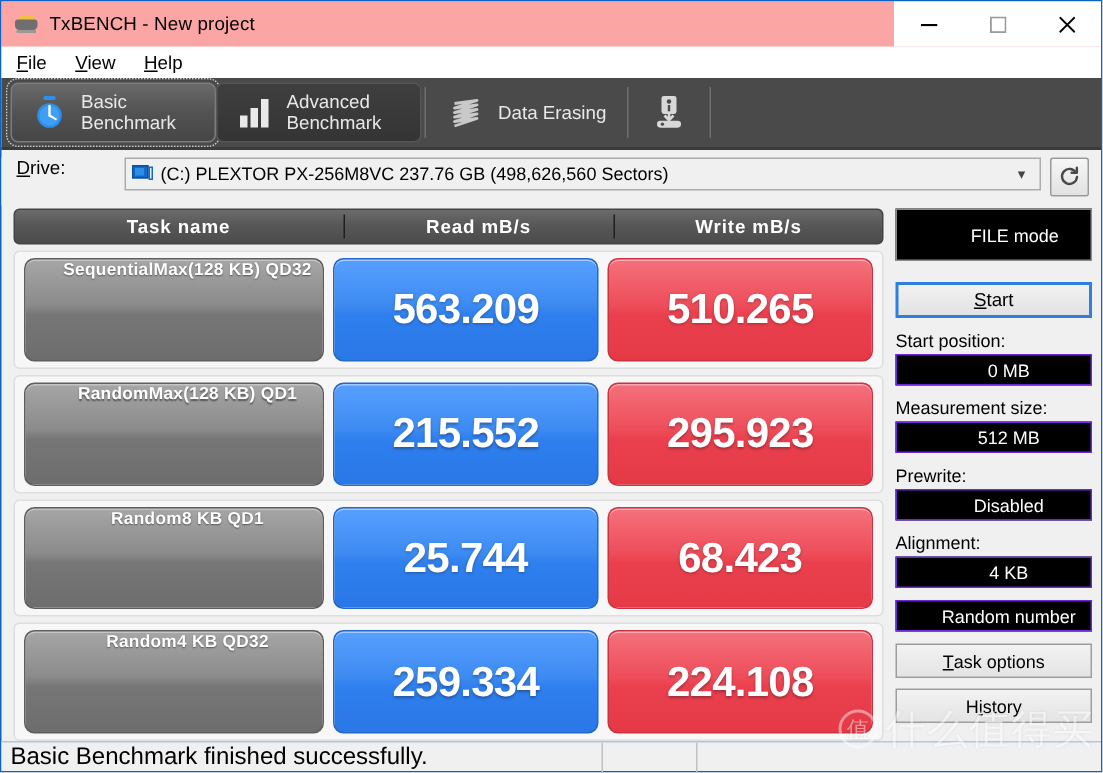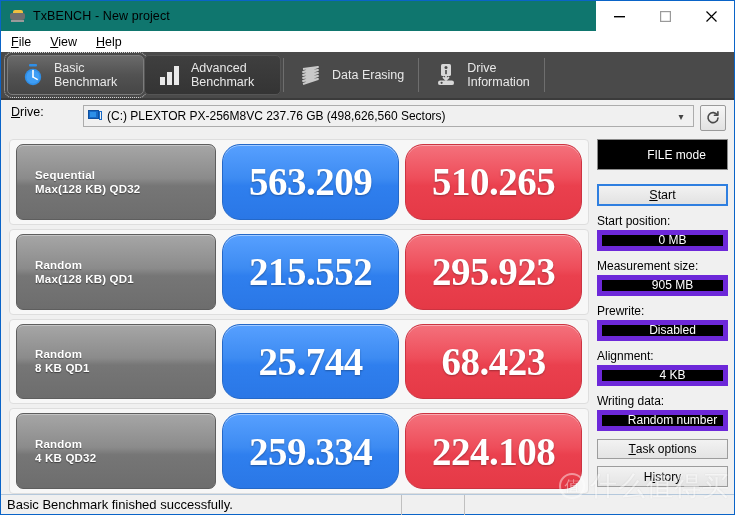--- a/index.html
+++ b/index.html
@@ -18,21 +18,21 @@
     position: relative;
     background: #f0f0f0;
     border: 1px solid #0a64c8;
     display: flex;
     flex-direction: column;
   }
 
   
   .titlebar {
     height: 30px;
-    background: #0f766e;
+    background: #fca5a5;
     display: flex;
     align-items: center;
     flex: 0 0 auto;
     position: relative;
   }
   .title-icon {
     width: 18px; height: 16px;
     margin: 0 6px 0 8px;
     position: relative;
   }
@@ -240,42 +240,42 @@
     width: 100%;
     align-items: stretch;
   }
   .task-chip {
     width: 200px;
     flex: 0 0 auto;
     background: linear-gradient(180deg,#a6a6a6 0%,#8b8b8b 45%,#767676 55%,#6d6d6d 100%);
     border: 1px solid #5e5e5e;
     border-radius: 7px;
     display: flex;
-    flex-direction: column;
+    flex-direction: row;
     justify-content: center;
     padding-left: 18px;
     color: #fff;
     box-shadow: inset 0 1px 0 #c4c4c4;
   }
   .task-chip .l1, .task-chip .l2 {
     font-size: 11.5px;
     line-height: 14px;
     font-weight: bold;
     text-shadow: 0 1px 1px rgba(0,0,0,.45);
     letter-spacing: 0.2px;
   }
   .val-chip {
     flex: 1 1 0;
-    border-radius: 18px;
+    border-radius: 7px;
     display: flex;
     align-items: center;
     justify-content: center;
     color: #fff;
-    font-family: Liberation Serif, serif;
-    font-size: 39px;
+    font-family: Liberation Sans, sans-serif;
+    font-size: 28px;
     font-weight: bold;
     letter-spacing: -0.5px;
     text-shadow: 0 1px 2px rgba(0,0,0,.3);
   }
   .val-chip.read {
     background: linear-gradient(180deg,#57a0ff 0%,#3d8bf2 45%,#2f7fee 55%,#2a77e6 100%);
     border: 1px solid #2468c8;
     box-shadow: inset 0 1px 0 rgba(255,255,255,.45);
   }
   .val-chip.write {
@@ -312,21 +312,21 @@
     margin-bottom: 8px;
   }
   .field-label {
     font-size: 12px;
     color: #000;
     margin-bottom: 2px;
   }
   .field-value {
     height: 21px;
     background: #000;
-    border: 5px solid #6d28d9;
+    border: 1px solid #6d28d9;
     color: #fff;
     font-size: 12px;
     display: flex; align-items: center; justify-content: center;
     margin-bottom: 8px;
     padding-left: 20px;
   }
   .plain-btn {
     height: 23px;
     background: linear-gradient(180deg,#f2f2f2,#e4e4e4);
     border: 1px solid #9d9d9d;
@@ -338,21 +338,21 @@
   .plain-btn u { text-decoration: underline; }
 
   
   .statusbar {
     height: 20px;
     flex: 0 0 auto;
     background: #f0f0f0;
     border-top: 1px solid #b4c8dc;
     display: flex;
     align-items: center;
-    font-size: 13px;
+    font-size: 16px;
     color: #000;
   }
   .sb-pane { height: 20px; display: flex; align-items: center; padding: 0 6px; }
   .sb-pane.p1 { width: 400px; }
   .sb-pane.p2 { width: 63px; border-left: 1px solid #c0c0c0; }
   .sb-pane.p3 { flex: 1 1 auto; border-left: 1px solid #c0c0c0; }
 
   
   .watermark {
     position: absolute;
@@ -468,24 +468,20 @@
       <span class="ic">
         <svg width="26" height="26" viewBox="0 0 26 26">
           <rect x="8" y="2" width="10" height="12" rx="1.6" fill="#d8d8d8"></rect>
           <circle cx="13" cy="5.6" r="1.5" fill="#4a4a4a"></circle>
           <rect x="12.2" y="8" width="1.6" height="4.2" fill="#4a4a4a"></rect>
           <path d="M13,13 L13,17 M10,15 L13,18 L16,15" stroke="#d8d8d8" stroke-width="1.8" fill="none"></path>
           <rect x="5" y="18.5" width="16" height="4.6" rx="2.2" fill="#d8d8d8"></rect>
           <circle cx="8.6" cy="20.8" r="1.1" fill="#4a4a4a"></circle>
         </svg>
       </span>
-      <span class="tab-label">
-        <span>Drive</span><br>
-        <span>Information</span>
-      </span>
     </div>
 
     <div class="tab-sep"></div>
   </div>
 
   <div class="drive-row">
     <div class="drive-label"><u>D</u>rive:</div>
     <div class="combo">
       <span class="drive-ic">
         <span class="scr"></span>
@@ -499,20 +495,25 @@
       <svg width="16" height="16" viewBox="0 0 16 16">
         <path d="M12.4,5.2 A5,5 0 1 0 13,8" fill="none" stroke="#4a4a4a" stroke-width="1.6" stroke-linecap="round"></path>
         <path d="M9.4,5.2 L12.9,5.2 L12.9,1.8" fill="none" stroke="#4a4a4a" stroke-width="1.6" stroke-linecap="round" stroke-linejoin="round"></path>
       </svg>
     </div>
   </div>
 
   <div class="body-split">
 
     <div class="results">
+      <div class="thead">
+        <div class="th c1">Task name</div>
+        <div class="th c2">Read mB/s</div>
+        <div class="th c3">Write mB/s</div>
+      </div>
 
       <div class="row-wrap">
         <div class="row">
           <div class="task-chip">
             <span class="l1">Sequential</span>
             <span class="l2">Max(128 KB) QD32</span>
           </div>
           <div class="val-chip read">563.209</div>
           <div class="val-chip write">510.265</div>
         </div>
@@ -554,29 +555,28 @@
 
     <div class="side">
       <div class="mode-btn">FILE mode</div>
 
       <div class="start-btn"><u>S</u>tart</div>
 
       <div class="field-label">Start position:</div>
       <div class="field-value">0 MB</div>
 
       <div class="field-label">Measurement size:</div>
-      <div class="field-value">905 MB</div>
+      <div class="field-value">512 MB</div>
 
       <div class="field-label">Prewrite:</div>
       <div class="field-value">Disabled</div>
 
       <div class="field-label">Alignment:</div>
       <div class="field-value">4 KB</div>
 
-      <div class="field-label">Writing data:</div>
       <div class="field-value">Random number</div>
 
       <div class="plain-btn"><u>T</u>ask options</div>
       <div class="plain-btn">H<u>i</u>story</div>
     </div>
   </div>
 
   <div class="statusbar">
     <div class="sb-pane p1">Basic Benchmark finished successfully.</div>
     <div class="sb-pane p2"></div>

